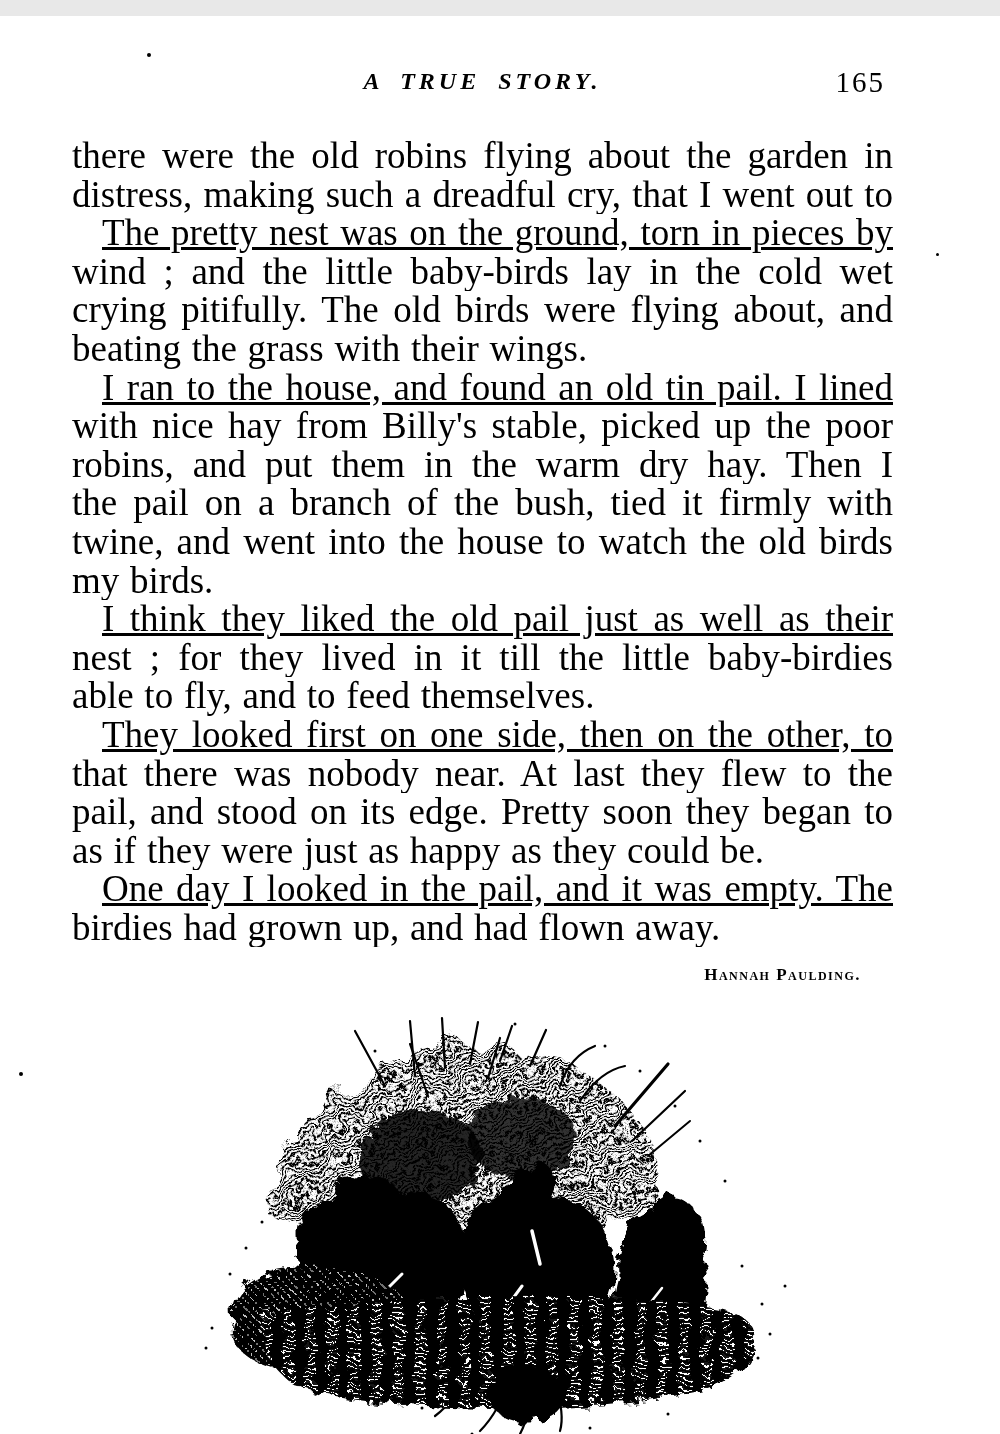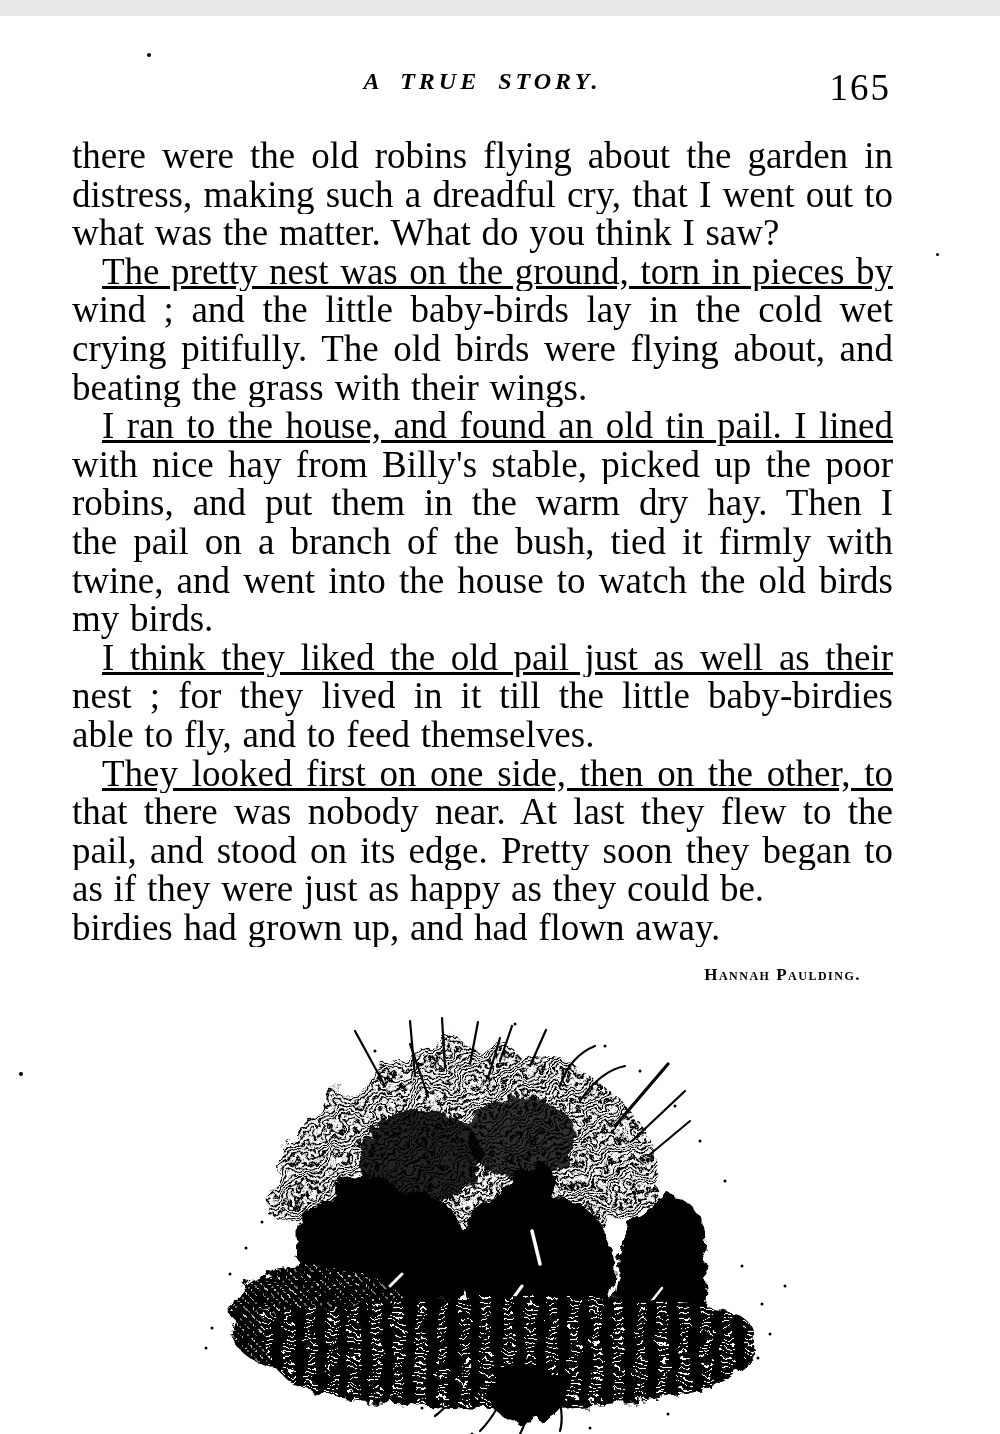--- a/index.html
+++ b/index.html
@@ -19,22 +19,22 @@
   .running-title {
     position:absolute; left:0; right:0; top:2px;
     text-align:center;
     font-style:italic;
     font-weight:600;
     font-size:24px;
     letter-spacing:4px;
     word-spacing:8px;
   }
   .page-number {
-    position:absolute; right:2px; top:0;
-    font-size:37px;
+    position:absolute; right:8px; top:0;
+    font-size:29px;
     letter-spacing:2px;
   }
   
   .body-text {
     position:absolute; top:121px; left:72px; width:821px;
     font-size:37px;
     line-height:38.6px;
     word-spacing:1.5px;
   }
   .para { margin:0; }
@@ -71,21 +71,20 @@
 
   <div class="header">
     <div class="running-title">A TRUE STORY.</div>
     <div class="page-number">165</div>
   </div>
 
   <div class="body-text">
       <div class="para">
         <div class="line">there were the old robins flying about the garden in great</div>
         <div class="line">distress, making such a dreadful cry, that I went out to see</div>
-        <div class="line last">what was the matter.   What do you think I saw?</div>
       </div>
       <div class="para">
         <div class="line indent">The pretty nest was on the ground, torn in pieces by the</div>
         <div class="line">wind ; and the little baby-birds lay in the cold wet grass,</div>
         <div class="line">crying pitifully.  The old birds were flying about, and</div>
         <div class="line last">beating the grass with their wings.</div>
       </div>
       <div class="para">
         <div class="line indent">I ran to the house, and found an old tin pail.  I lined this</div>
         <div class="line">with nice hay from Billy's stable, picked up the poor little</div>
@@ -99,20 +98,21 @@
         <div class="line">nest ; for they lived in it till the little baby-birdies were</div>
         <div class="line last">able to fly, and to feed themselves.</div>
       </div>
       <div class="para">
         <div class="line indent">They looked first on one side, then on the other, to see</div>
         <div class="line">that there was nobody near.  At last they flew to the old</div>
         <div class="line">pail, and stood on its edge.  Pretty soon they began to sing</div>
         <div class="line last">as if they were just as happy as they could be.</div>
       </div>
       <div class="para">
+        <div class="line indent">One day I looked in the pail, and it was empty.  The</div>
         <div class="line last">birdies had grown up, and had flown away.</div>
       </div>
     </div>
 
   <div class="attribution">Hannah Paulding.</div>
 
   <div class="illustration">
     <svg width="660" height="425" viewBox="0 0 660 425" xmlns="http://www.w3.org/2000/svg" role="img">
       <defs>
         <filter id="rough" x="-20%" y="-20%" width="140%" height="140%">

